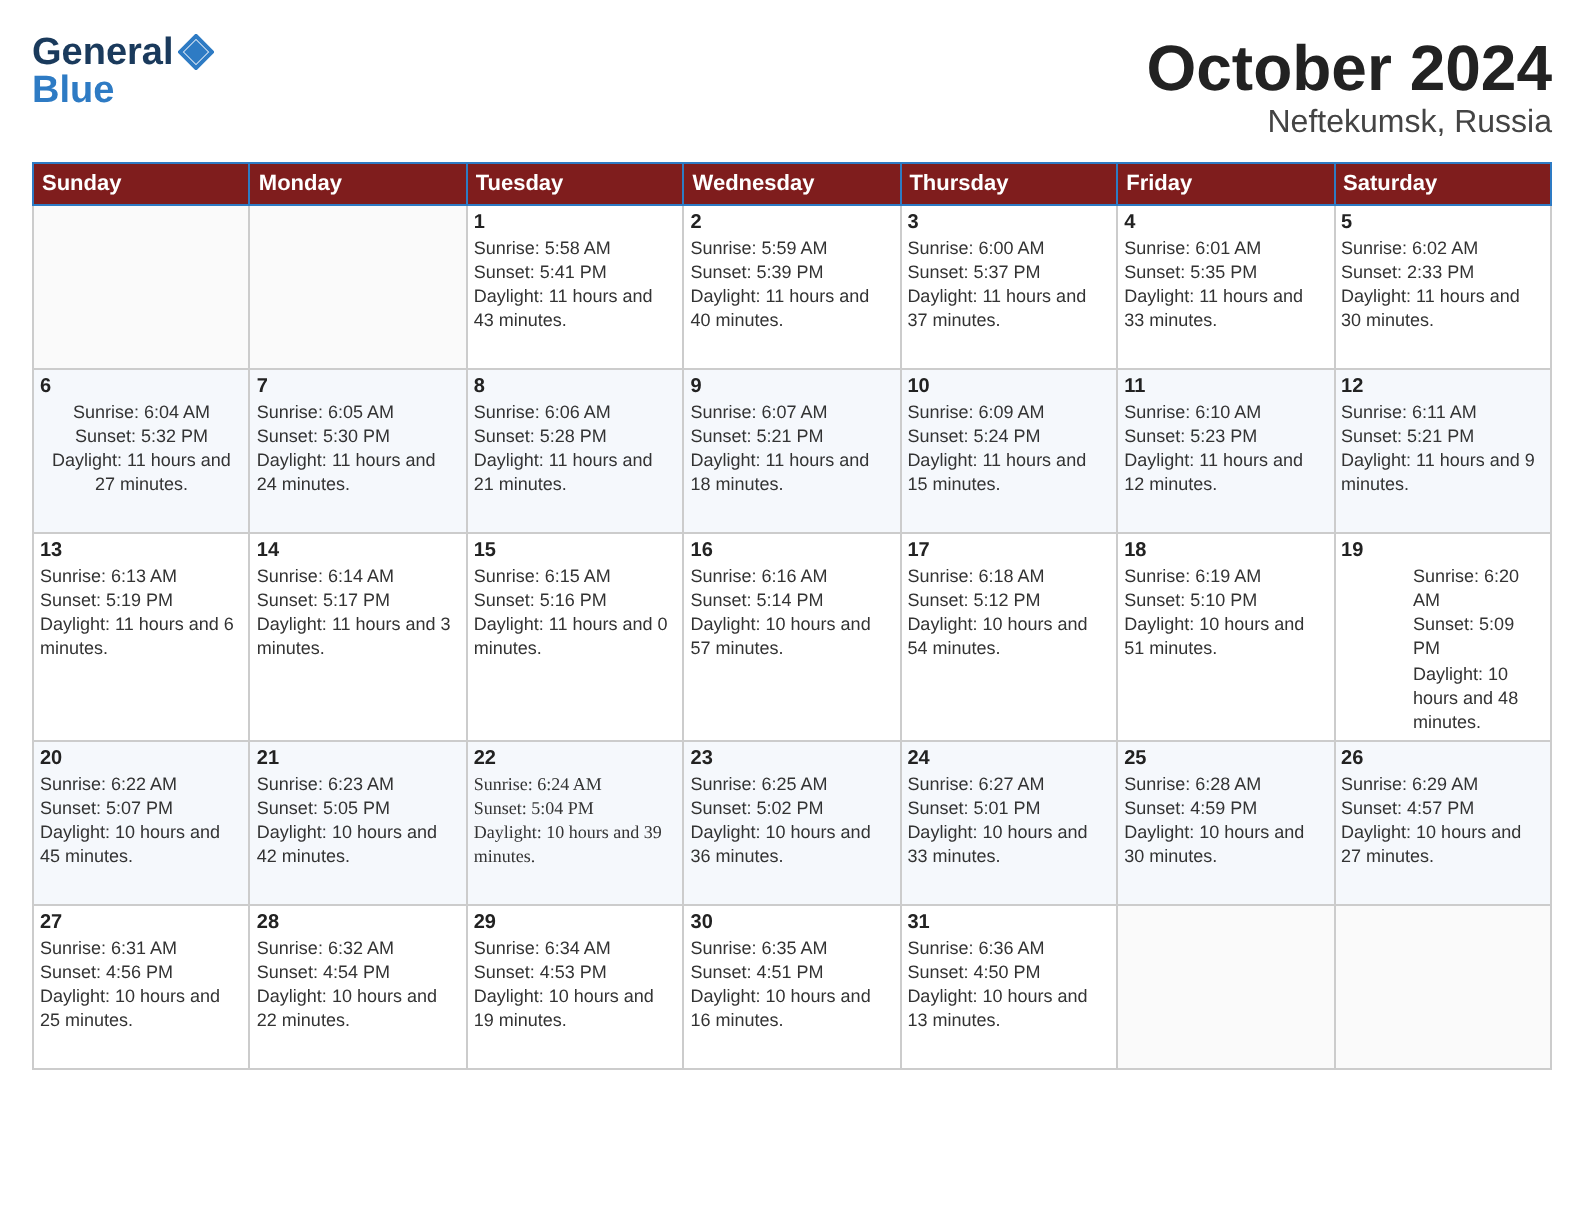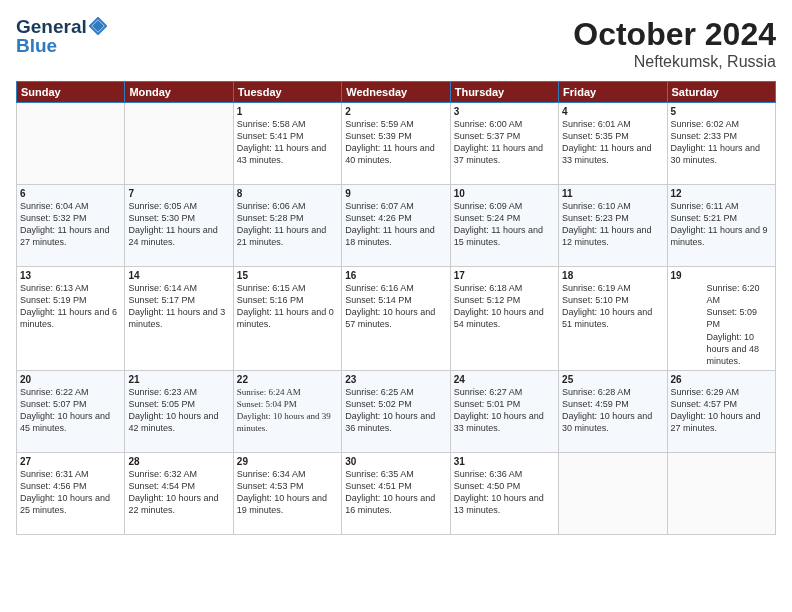--- a/index.html
+++ b/index.html
@@ -146,40 +146,40 @@
           <td>
             <span class="day-num">5</span>
             <div class="day-info" style="white-space: pre-line;">Sunrise: 6:02 AM
 Sunset: 2:33 PM
 Daylight: 11 hours and 30 minutes.</div>
           </td>
         </tr>
         <tr>
           <td>
             <span class="day-num">6</span>
-            <div class="day-info" style="white-space: pre-line;">Sunrise: 6:04 AM
+            <div class="day-info" style="white-space: pre-line; text-align: center;">Sunrise: 6:04 AM
 Sunset: 5:32 PM
 Daylight: 11 hours and 27 minutes.</div>
           </td>
           <td>
             <span class="day-num">7</span>
             <div class="day-info" style="white-space: pre-line;">Sunrise: 6:05 AM
 Sunset: 5:30 PM
 Daylight: 11 hours and 24 minutes.</div>
           </td>
           <td>
             <span class="day-num">8</span>
             <div class="day-info" style="white-space: pre-line;">Sunrise: 6:06 AM
 Sunset: 5:28 PM
 Daylight: 11 hours and 21 minutes.</div>
           </td>
           <td>
             <span class="day-num">9</span>
             <div class="day-info" style="white-space: pre-line;">Sunrise: 6:07 AM
-Sunset: 4:26 PM
+Sunset: 5:21 PM
 Daylight: 11 hours and 18 minutes.</div>
           </td>
           <td>
             <span class="day-num">10</span>
             <div class="day-info" style="white-space: pre-line;">Sunrise: 6:09 AM
 Sunset: 5:24 PM
 Daylight: 11 hours and 15 minutes.</div>
           </td>
           <td>
             <span class="day-num">11</span>

